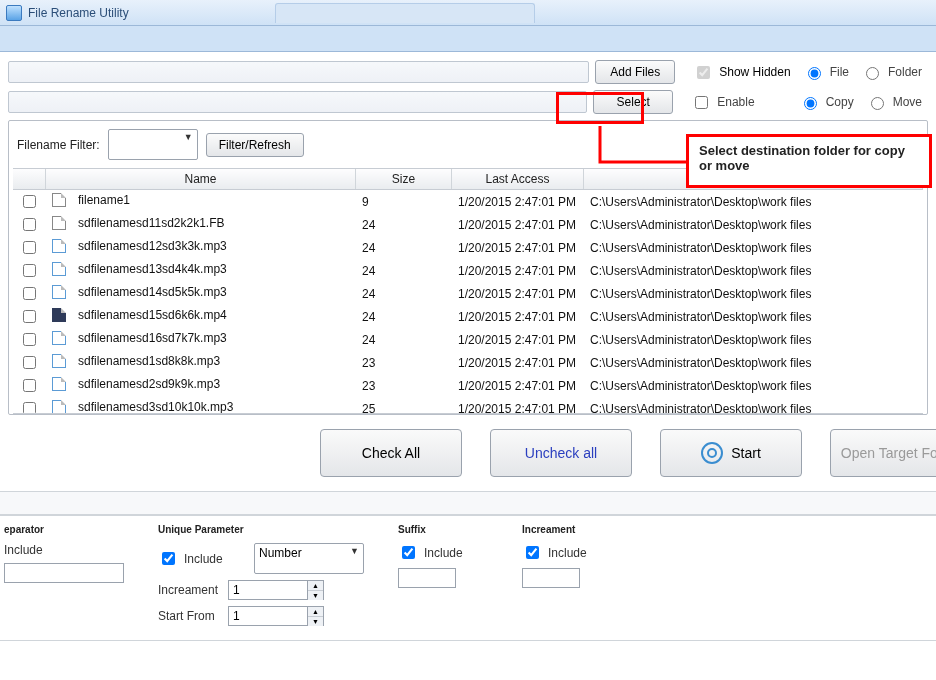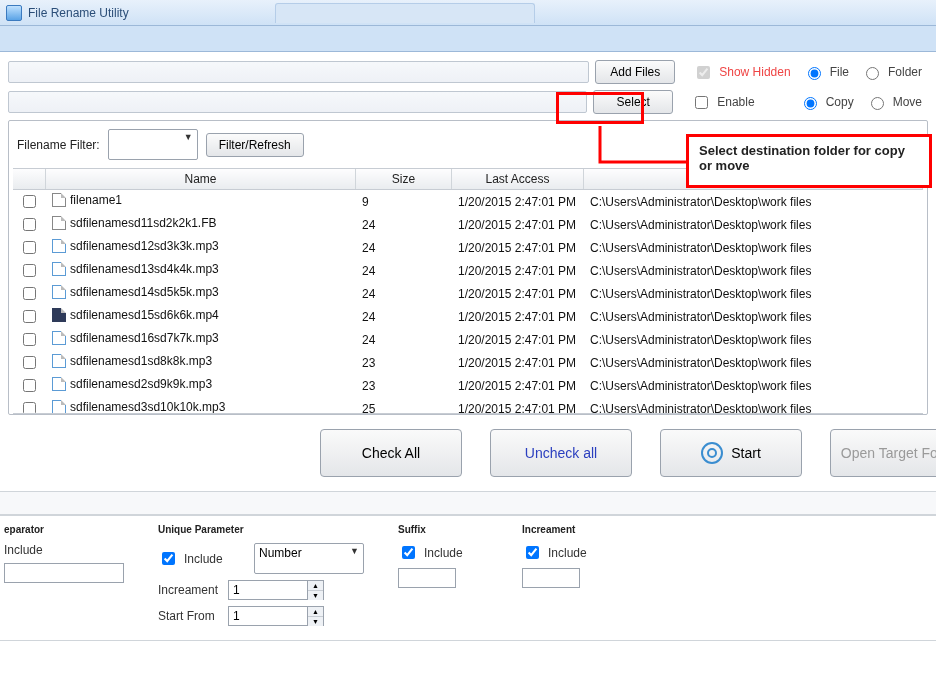--- a/index.html
+++ b/index.html
@@ -67,21 +67,21 @@
     border-radius: 3px;
     height: 24px;
     min-width: 80px;
     padding: 0 12px;
     cursor: default;
     font-size: 12px;
   }
   .chk { width: 13px; height: 13px; vertical-align: middle; }
   .radio { vertical-align: middle; }
   .opt-label { color: #444; margin-right: 6px; }
-  .opt-label.disabled { color: #ef4444; }
+  .opt-label.disabled { color: #000000; }
   .opt-group {
     display: flex;
     align-items: center;
     gap: 6px;
   }
 
   .panel-border {
     margin: 0 8px;
     border: 1px solid #b8bec7;
     border-radius: 2px;
@@ -131,21 +131,21 @@
     font-weight: normal;
     color: #222;
   }
   table.grid td {
     padding: 2px 6px;
     border-right: 1px solid transparent;
     white-space: nowrap;
     color: #111;
   }
   table.grid tr { height: 18px; }
-  .row-check { display: inline-flex; align-items: center; gap: 4px; }
+  .row-check { display: inline-flex; align-items: center; gap: 12px; }
   .file-icon {
     width: 14px; height: 14px;
     display: inline-block;
     border: 1px solid #888;
     background: #fff;
     position: relative;
   }
   .file-icon::after {
     content: "";
     position: absolute;

